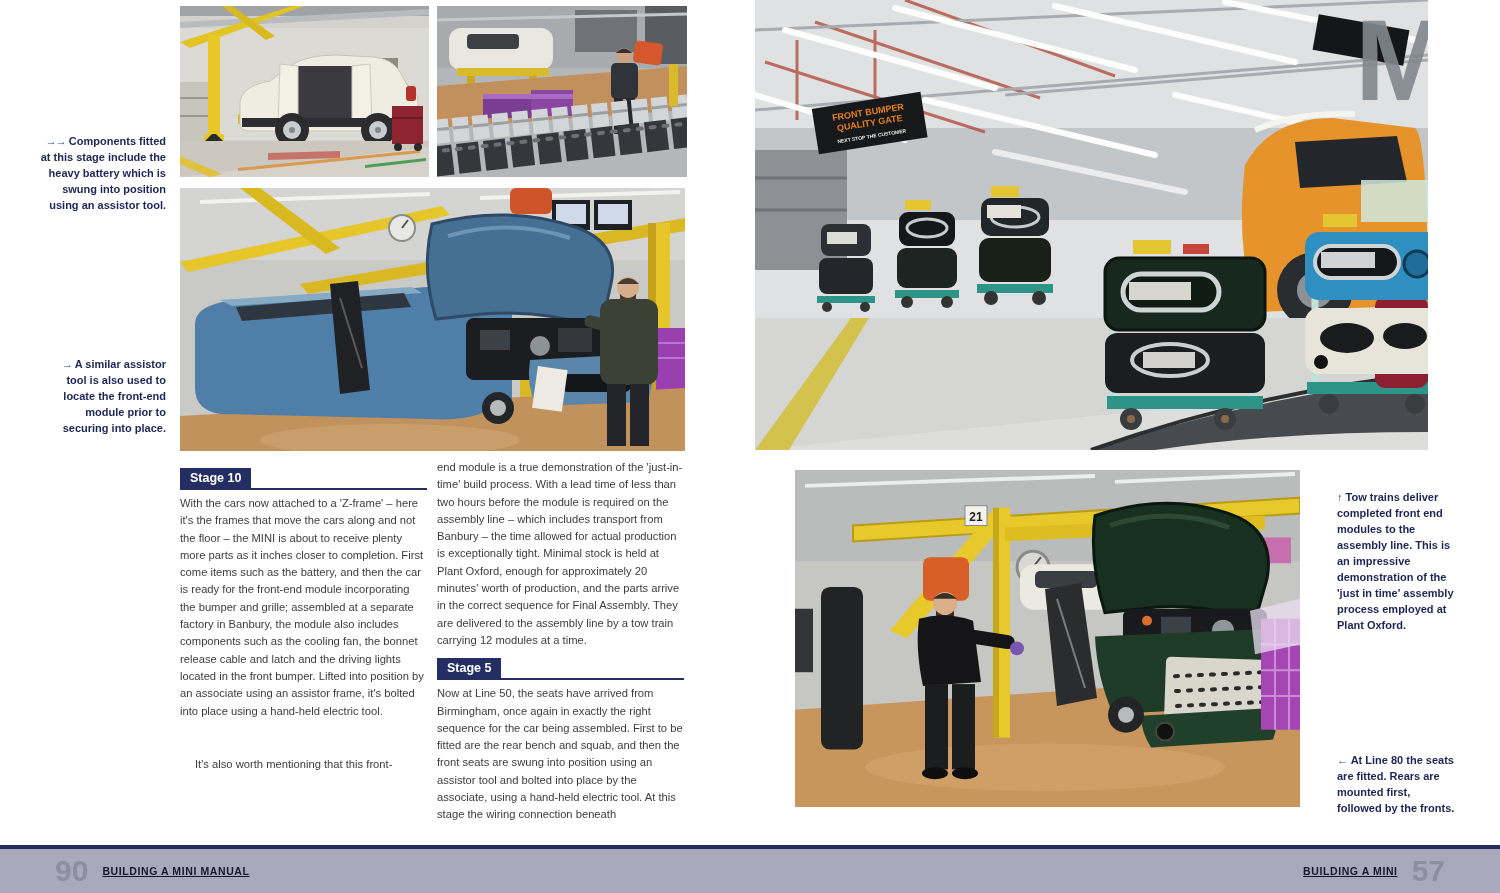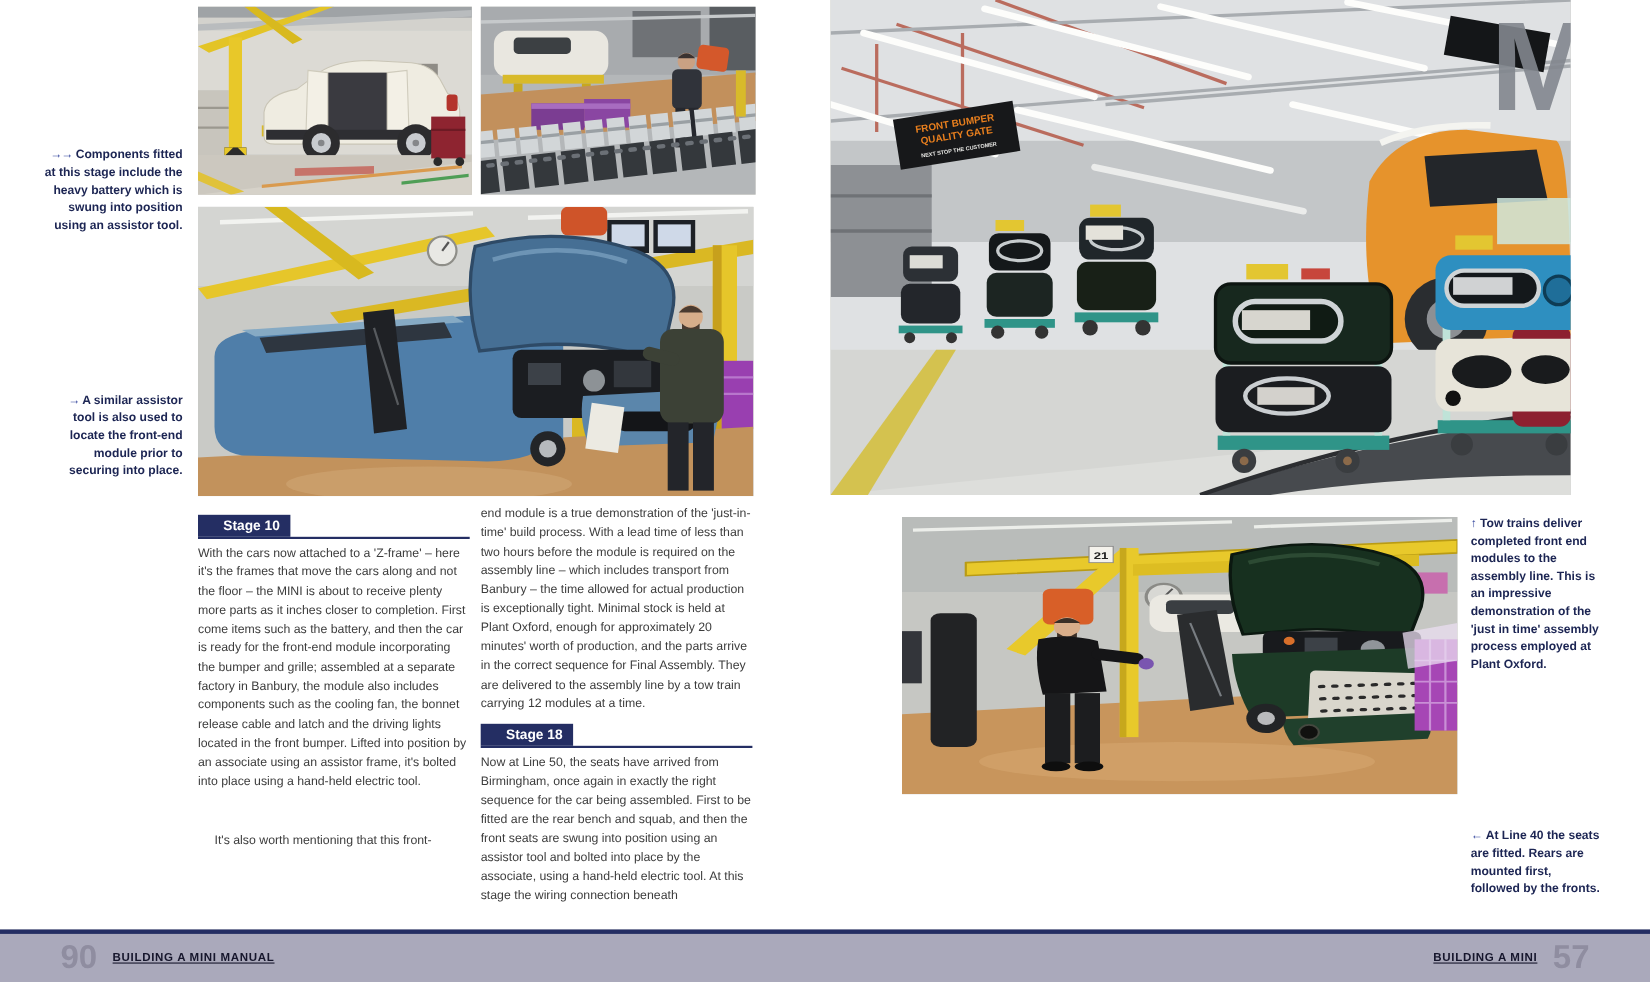--- a/index.html
+++ b/index.html
@@ -9,40 +9,40 @@
   
   .cap{position:absolute;left:40px;width:126px;text-align:right;font-weight:700;
        font-size:11px;line-height:16px;color:#1c2553;}
   .cap .arr{color:#2c3f9a;letter-spacing:-1px;}
   .cap1{top:6px;} .cap2{top:133px;} .cap3{top:356px;}
 
   
   .rcap{position:absolute;left:1337px;width:120px;text-align:left;font-weight:700;
         font-size:11px;line-height:16px;color:#1c2553;}
   .rcap .arr{color:#2c3f9a;}
-  .rcap1{top:468px;} .rcap2{top:752px;}
+  .rcap1{top:489px;} .rcap2{top:752px;}
 
   
   .photo{position:absolute;overflow:hidden;background:#c9c9c5;}
   .photo svg{display:block;width:100%;height:100%;}
   #photoA{left:180px;top:6px;width:249px;height:171px;}
   #photoB{left:437px;top:6px;width:250px;height:171px;}
   #photoC{left:180px;top:188px;width:505px;height:263px;}
   #photoD{left:755px;top:0;width:673px;height:450px;}
-  #photoE{left:820px;top:470px;width:505px;height:252px;}
+  #photoE{left:795px;top:470px;width:505px;height:337px;}
 
   
   .col{position:absolute;top:459px;width:247px;font-size:11.2px;line-height:17.3px;
        color:#3c3c3c;}
   .col1{left:180px;} .col2{left:437px;}
   .col p{margin:0;}
   .col p.indent{text-indent:15px;margin-top:36px;}
   .stage-hdr{margin:9px 0 5px;border-bottom:2px solid #242e63;line-height:0;}
   .stage-hdr span{display:inline-block;background:#242e63;color:#fff;font-weight:700;
-       font-size:12.5px;line-height:20px;padding:0 10px 0 23px;}
+       font-size:12.5px;line-height:20px;padding:0 10px 0 10px;}
 
   
   .footer{position:absolute;left:0;bottom:0;width:1500px;height:48px;background:#aaa9bb;
           border-top:4px solid #242e63;box-sizing:border-box;}
   .f-group{position:absolute;top:0;height:44px;display:flex;align-items:center;gap:14px;}
   .f-left{left:55px;} .f-right{right:55px;}
   .f-num{font-size:30px;font-weight:700;color:#8f8da0;line-height:44px;}
   .f-title{font-size:10.5px;font-weight:700;color:#16162c;letter-spacing:.6px;text-decoration:underline;}
 </style>
 </head>
@@ -381,26 +381,26 @@
   </figure>
 
   <div class="col col1">
     <div class="stage-hdr"><span>Stage 10</span></div>
     <p>With the cars now attached to a 'Z-frame' – here it's the frames that move the cars along and not the floor – the MINI is about to receive plenty more parts as it inches closer to completion. First come items such as the battery, and then the car is ready for the front-end module incorporating the bumper and grille; assembled at a separate factory in Banbury, the module also includes components such as the cooling fan, the bonnet release cable and latch and the driving lights located in the front bumper. Lifted into position by an associate using an assistor frame, it's bolted into place using a hand-held electric tool.</p>
     <p class="indent">It's also worth mentioning that this front-</p>
   </div>
 
   <div class="col col2">
     <p>end module is a true demonstration of the 'just-in-time' build process. With a lead time of less than two hours before the module is required on the assembly line – which includes transport from Banbury – the time allowed for actual production is exceptionally tight. Minimal stock is held at Plant Oxford, enough for approximately 20 minutes' worth of production, and the parts arrive in the correct sequence for Final Assembly. They are delivered to the assembly line by a tow train carrying 12 modules at a time.</p>
-    <div class="stage-hdr"><span>Stage 18</span></div>
+    <div class="stage-hdr"><span>Stage 5</span></div>
     <p>Now at Line 50, the seats have arrived from Birmingham, once again in exactly the right sequence for the car being assembled. First to be fitted are the rear bench and squab, and then the front seats are swung into position using an assistor tool and bolted into place by the associate, using a hand-held electric tool. At this stage the wiring connection beneath</p>
   </div>
 
   <div class="rcap rcap1"><span class="arr">↑</span><span> Tow trains deliver completed front end modules to the assembly line. This is an impressive demonstration of the 'just in time' assembly process employed at Plant Oxford.</span></div>
-  <div class="rcap rcap2"><span class="arr">←</span><span> At Line 40 the seats are fitted. Rears are mounted first, followed by the fronts.</span></div>
+  <div class="rcap rcap2"><span class="arr">←</span><span> At Line 80 the seats are fitted. Rears are mounted first, followed by the fronts.</span></div>
 
   <footer class="footer">
     <div class="f-group f-left">
       <span class="f-num">90</span>
       <span class="f-title">BUILDING A MINI MANUAL</span>
     </div>
     <div class="f-group f-right">
       <span class="f-title">BUILDING A MINI</span>
       <span class="f-num">57</span>
     </div>

